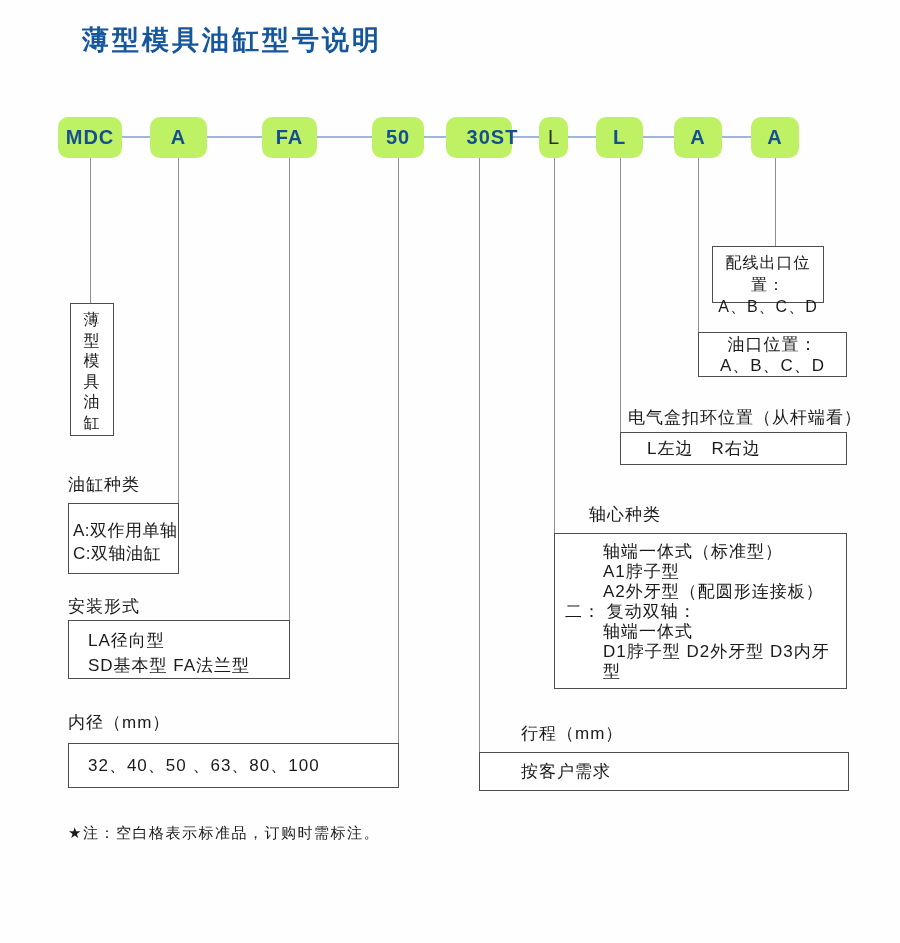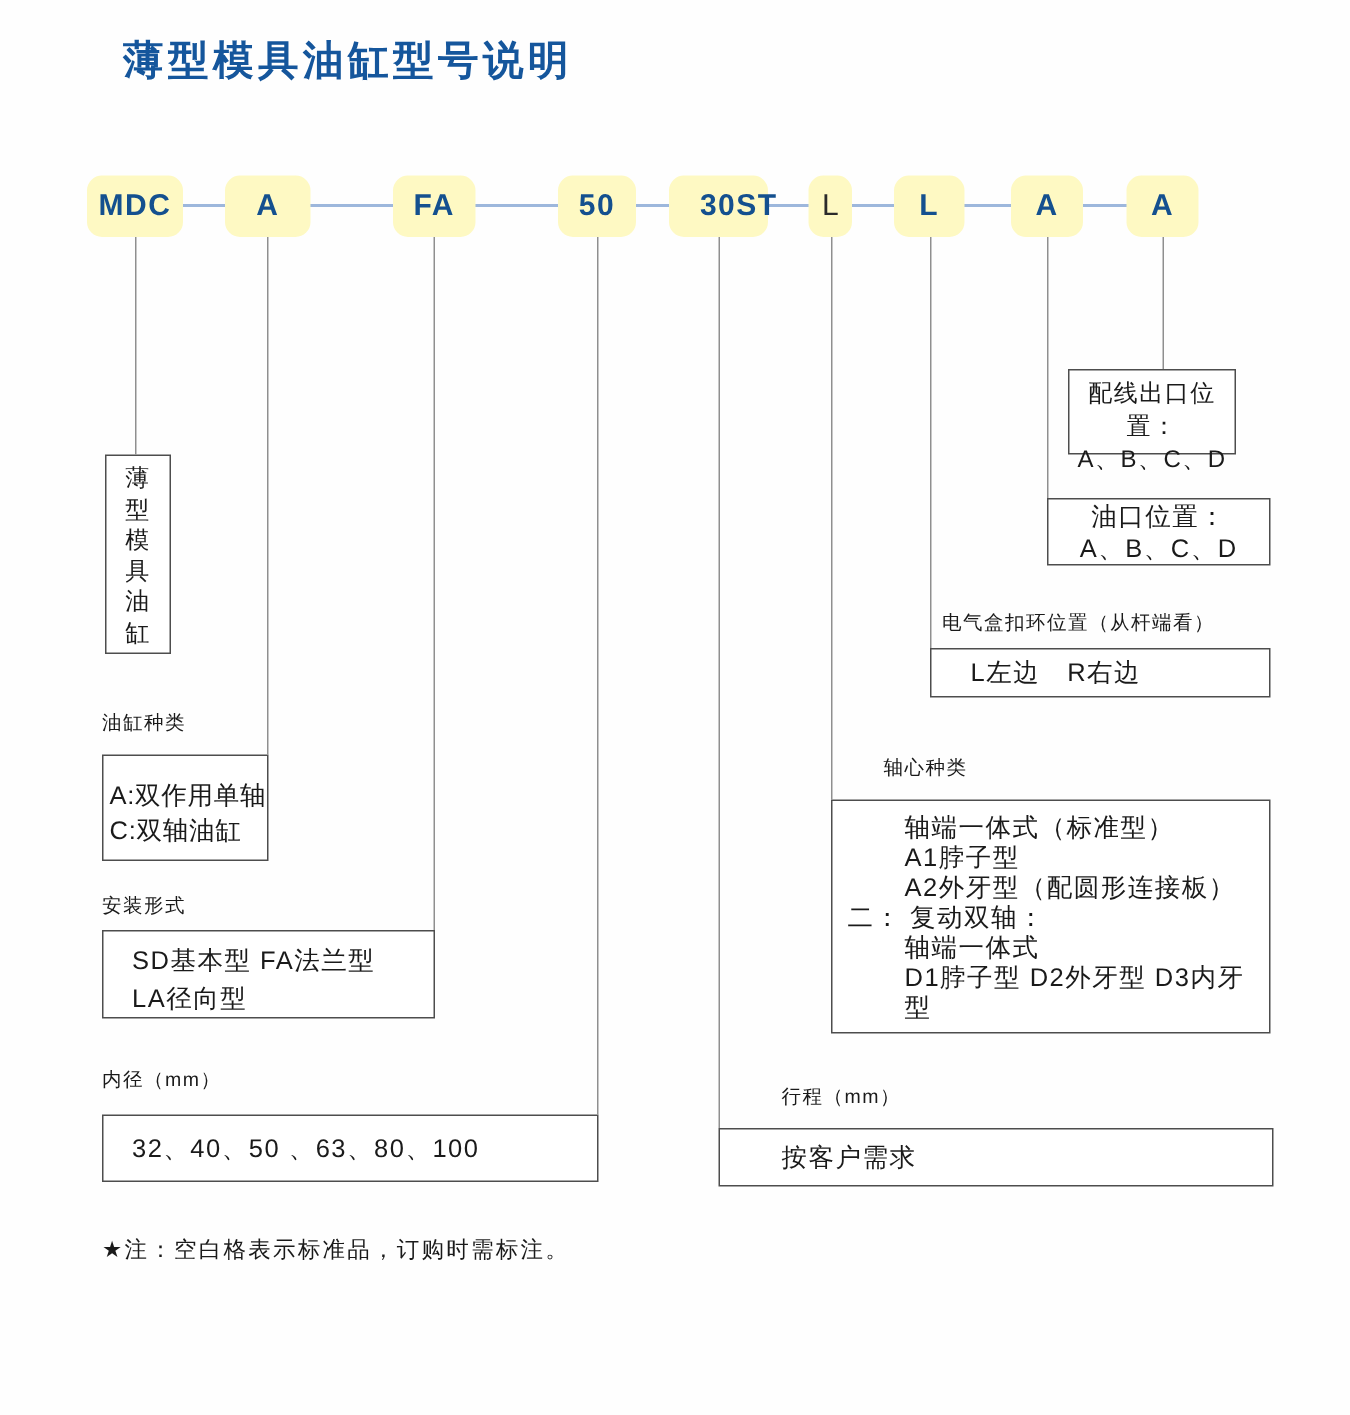--- a/index.html
+++ b/index.html
@@ -12,35 +12,35 @@
   .title {
     position:absolute; left:42px; top:22px;
     font-size:27px; font-weight:bold; color:#15569c; letter-spacing:3px;margin-left:40px;
   }
   
   .connector {
     position:absolute; top:136px; height:2px; background:#9db7dc; z-index:0;
   }
   .code-box {
     position:absolute; top:117px; height:41px; z-index:2;
-    background:#fef9c3; border-radius:10px;
+    background:#bef264; border-radius:10px;
     display:flex; align-items:center; justify-content:center;
     font-size:20px; font-weight:bold; color:#14508f; letter-spacing:1px;
   }
   .code-box.plain { font-weight:normal; color:#2b2b2b; letter-spacing:0; }
   .vline {
     position:absolute; width:1px; background:#8f8f8f; top:158px; z-index:0;
   }
   
   .xbox {
     position:absolute; background:#ffffff; border:1px solid #4d4d4d; z-index:1;
     font-size:17px; letter-spacing:1px; line-height:24px;
   }
   .label {
-    position:absolute; font-size:13px; letter-spacing:1px; z-index:1; background:transparent;
+    position:absolute; font-size:17px; letter-spacing:1px; z-index:1; background:transparent;
   }
   .series-box { left:70px; top:303px; width:44px; height:133px; text-align:center; padding-top:6px; }
   .series-box span { display:block; line-height:20.5px; font-size:16px; }
   .cyl-box   { left:68px;  top:503px; width:111px; height:71px; padding:15px 0 0 4px; line-height:23px; letter-spacing:0.5px; }
   .mount-box { left:68px;  top:620px; width:222px; height:59px; padding:7px 0 0 19px; line-height:25px; }
   .bore-box  { left:68px;  top:743px; width:331px; height:45px; padding:10px 0 0 19px; }
   .stroke-box{ left:479px; top:752px; width:370px; height:39px; padding:7px 0 0 41px; }
   .shaft-box { left:554px; top:533px; width:293px; height:156px; padding:8px 0 0 0; line-height:20px; font-size:17px; }
   .shaft-box .main   { padding-left:10px; }
   .shaft-box .indent { padding-left:48px; }
@@ -108,22 +108,22 @@
   </div>
 
   <div class="label" style="left:68px; top:473px;">油缸种类</div>
   <div class="xbox cyl-box">
     <div>A:双作用单轴</div>
     <div>C:双轴油缸</div>
   </div>
 
   <div class="label" style="left:68px; top:595px;">安装形式</div>
   <div class="xbox mount-box">
+    <div>LA径向型</div>
     <div>SD基本型  FA法兰型</div>
-    <div>LA径向型</div>
   </div>
 
   <div class="label" style="left:68px; top:711px;">内径（mm）</div>
   <div class="xbox bore-box">
     <div>32、40、50 、63、80、100</div>
   </div>
 
   <div class="xbox wiring-box">
     <div>配线出口位置：</div>
     <div>A、B、C、D</div>

